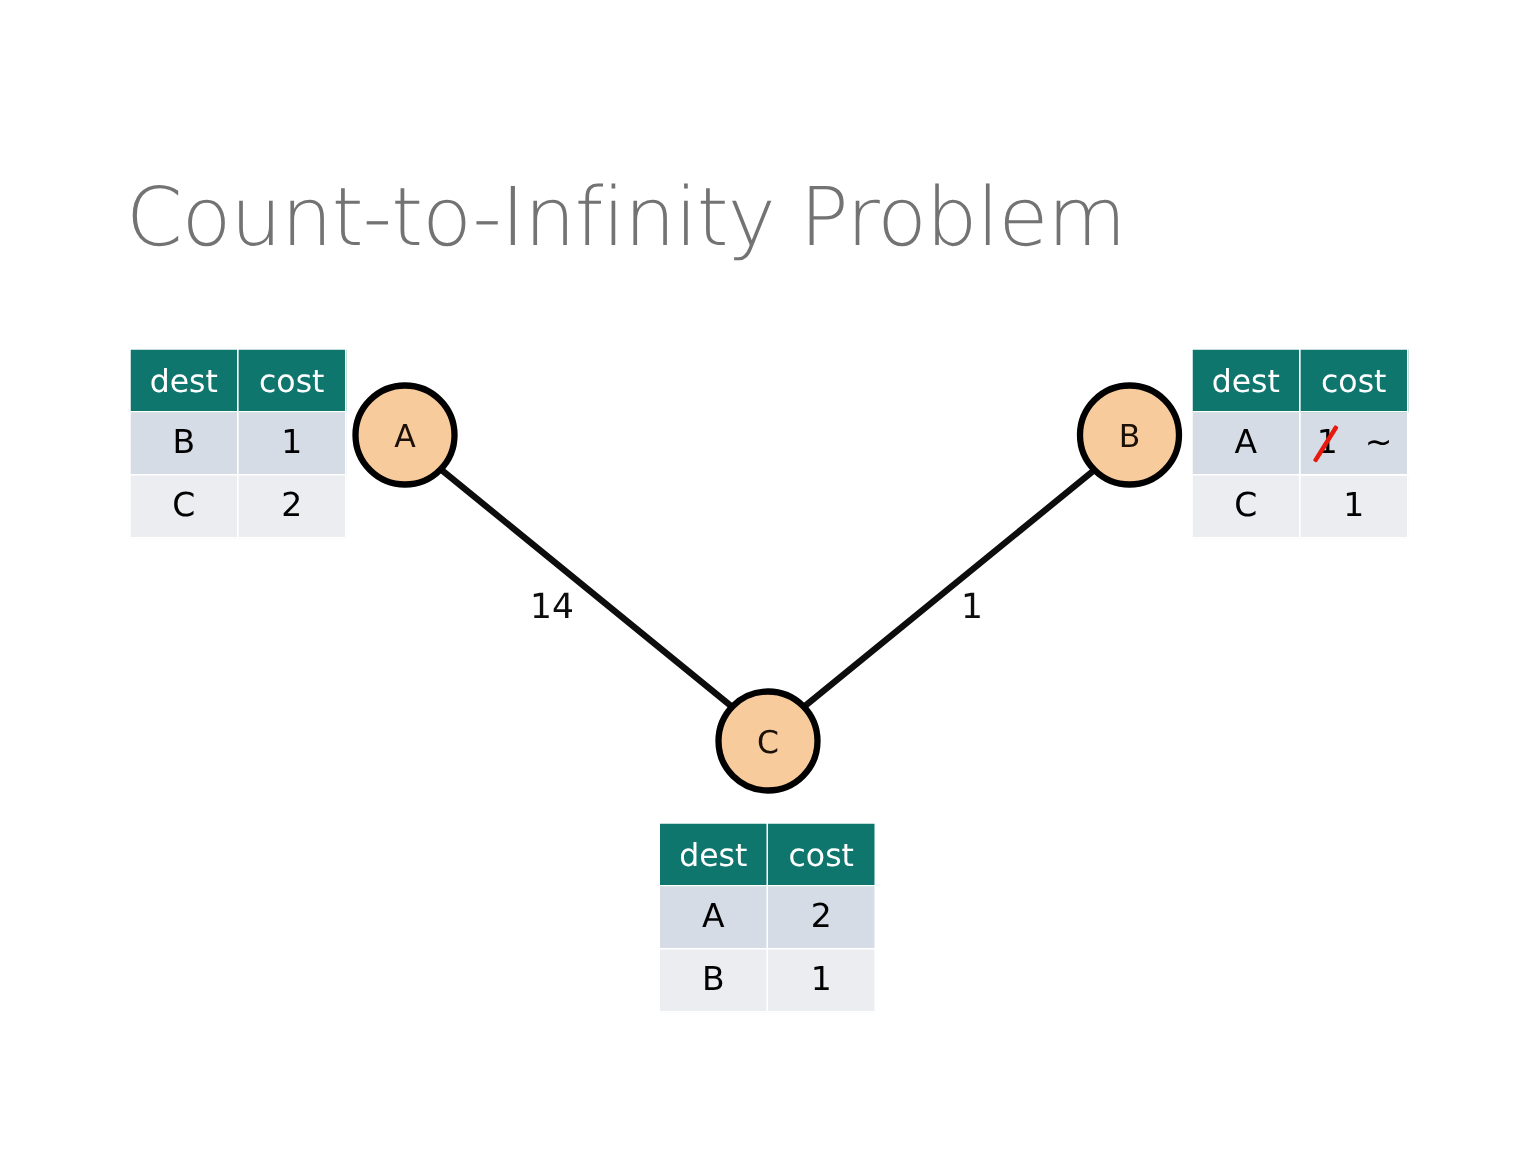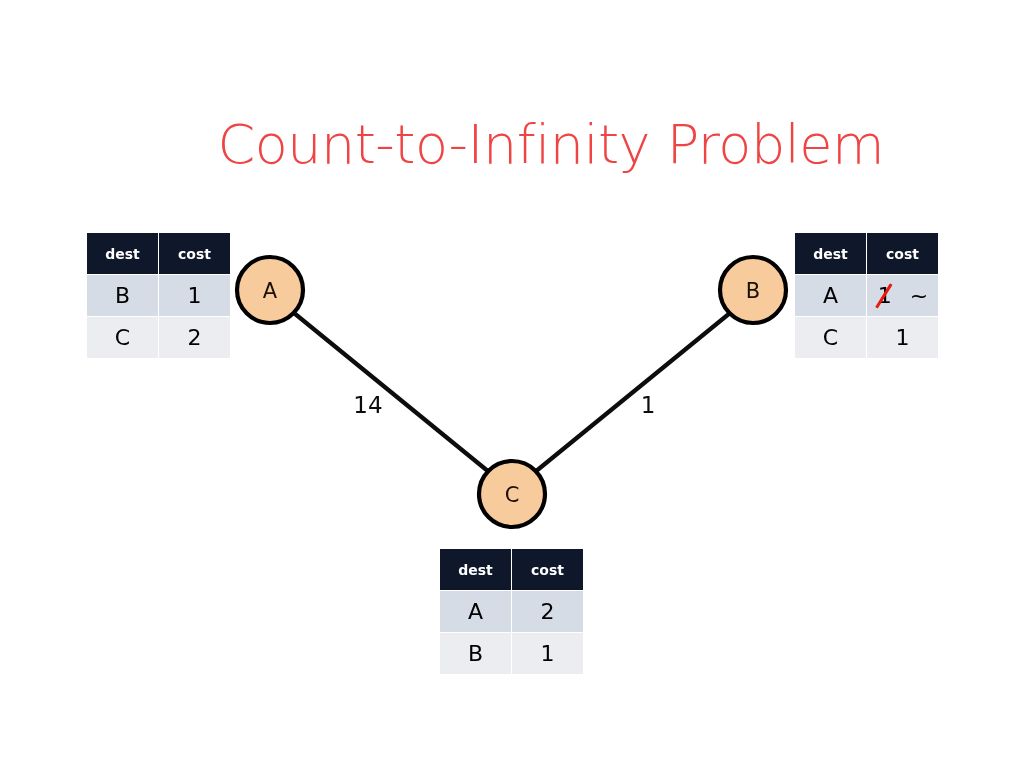--- a/index.html
+++ b/index.html
@@ -28,23 +28,22 @@
   #slide-title {
     position: absolute;
     left: 84px;
     top: 113px;
     width: 800px;
     font-family: "DejaVu Sans", sans-serif;
     font-size: 54px;
     font-weight: 300;
     letter-spacing: -0.5px;
     line-height: 64px;
-    color: #ef4444;
+    color: #737373;
     white-space: nowrap;
-    text-align: right;
   }
 
   
   #graph-svg {
     position: absolute;
     left: 0;
     top: 0;
     width: 1024px;
     height: 768px;
     pointer-events: none;
@@ -85,24 +84,24 @@
   .routing-table td,
   .routing-table th {
     width: 71px;
     height: 41px;
     padding: 0;
     text-align: center;
     vertical-align: middle;
     border: 1.5px solid #ffffff;
   }
   .routing-table th {
-    background: #0f172a;
+    background: #0f766e;
     color: #ffffff;
-    font-size: 14px;
-    font-weight: bold;
+    font-size: 21px;
+    font-weight: normal;
   }
   .routing-table td {
     font-size: 22px;
     font-weight: normal;
     color: #000000;
   }
   .routing-table tr.row-odd td  { background: #d6dce5; }
   .routing-table tr.row-even td { background: #ebedf0; }
 
   #table-a { left: 86px;  top: 232px; }

